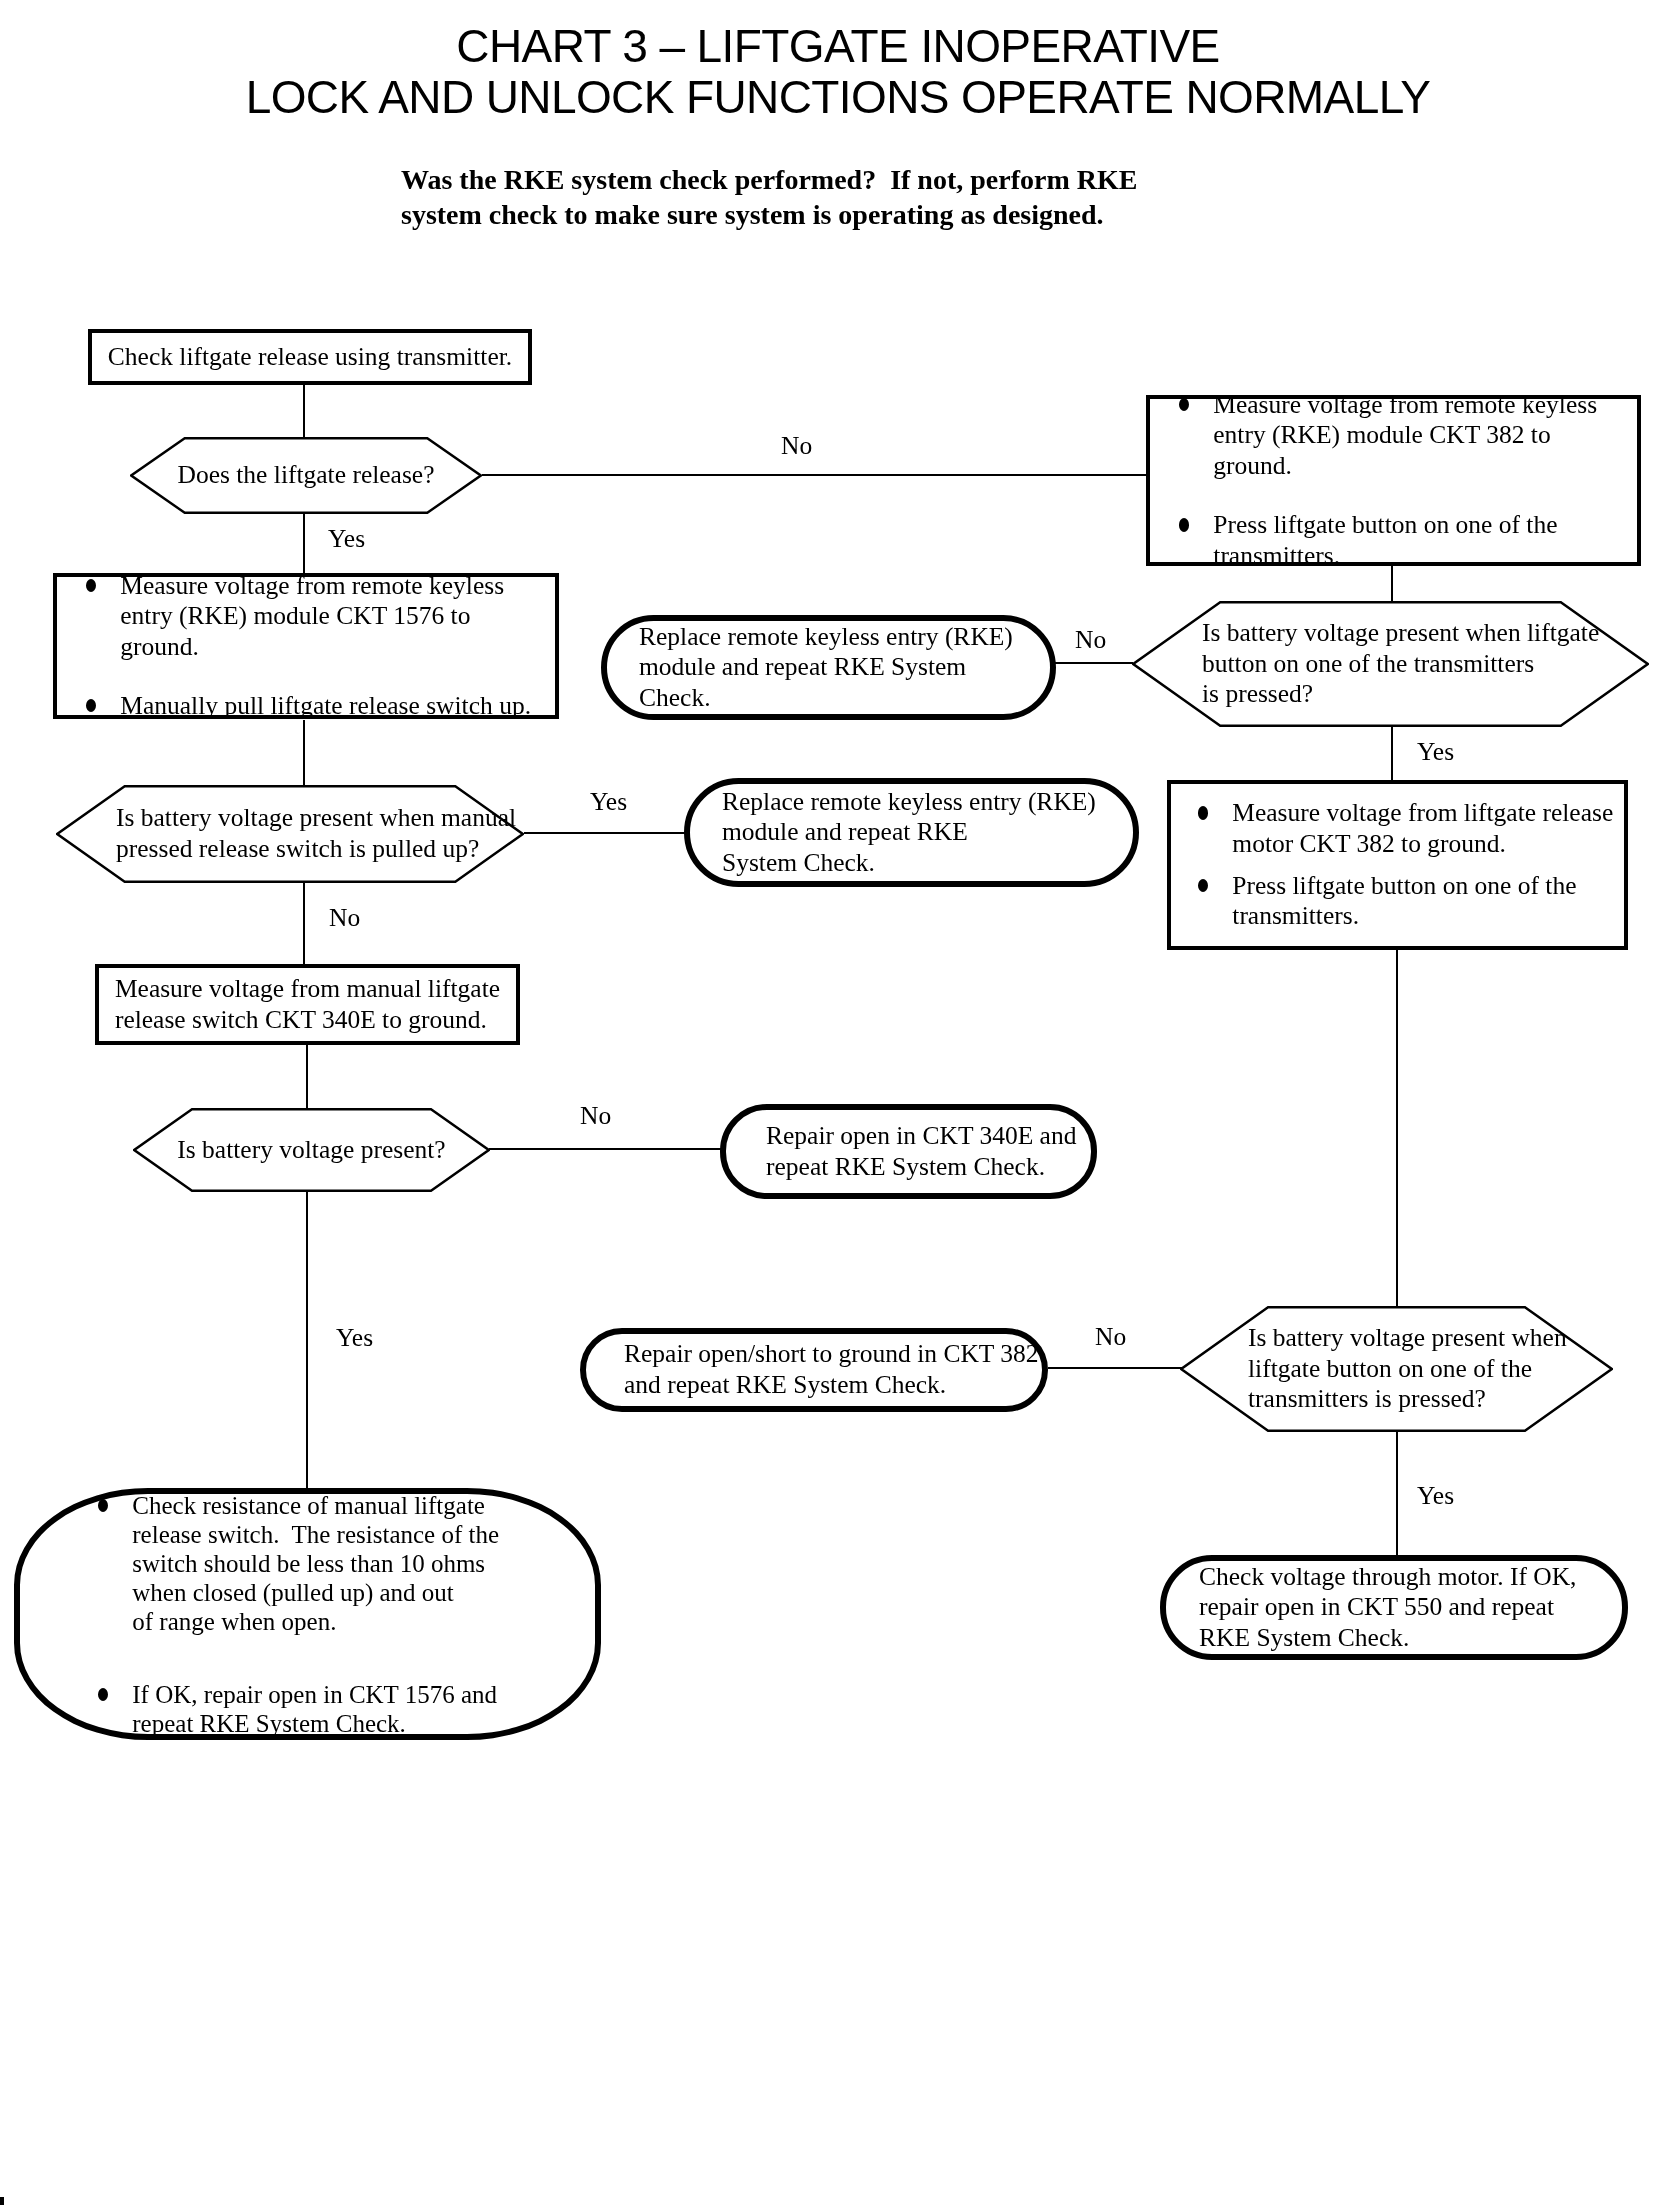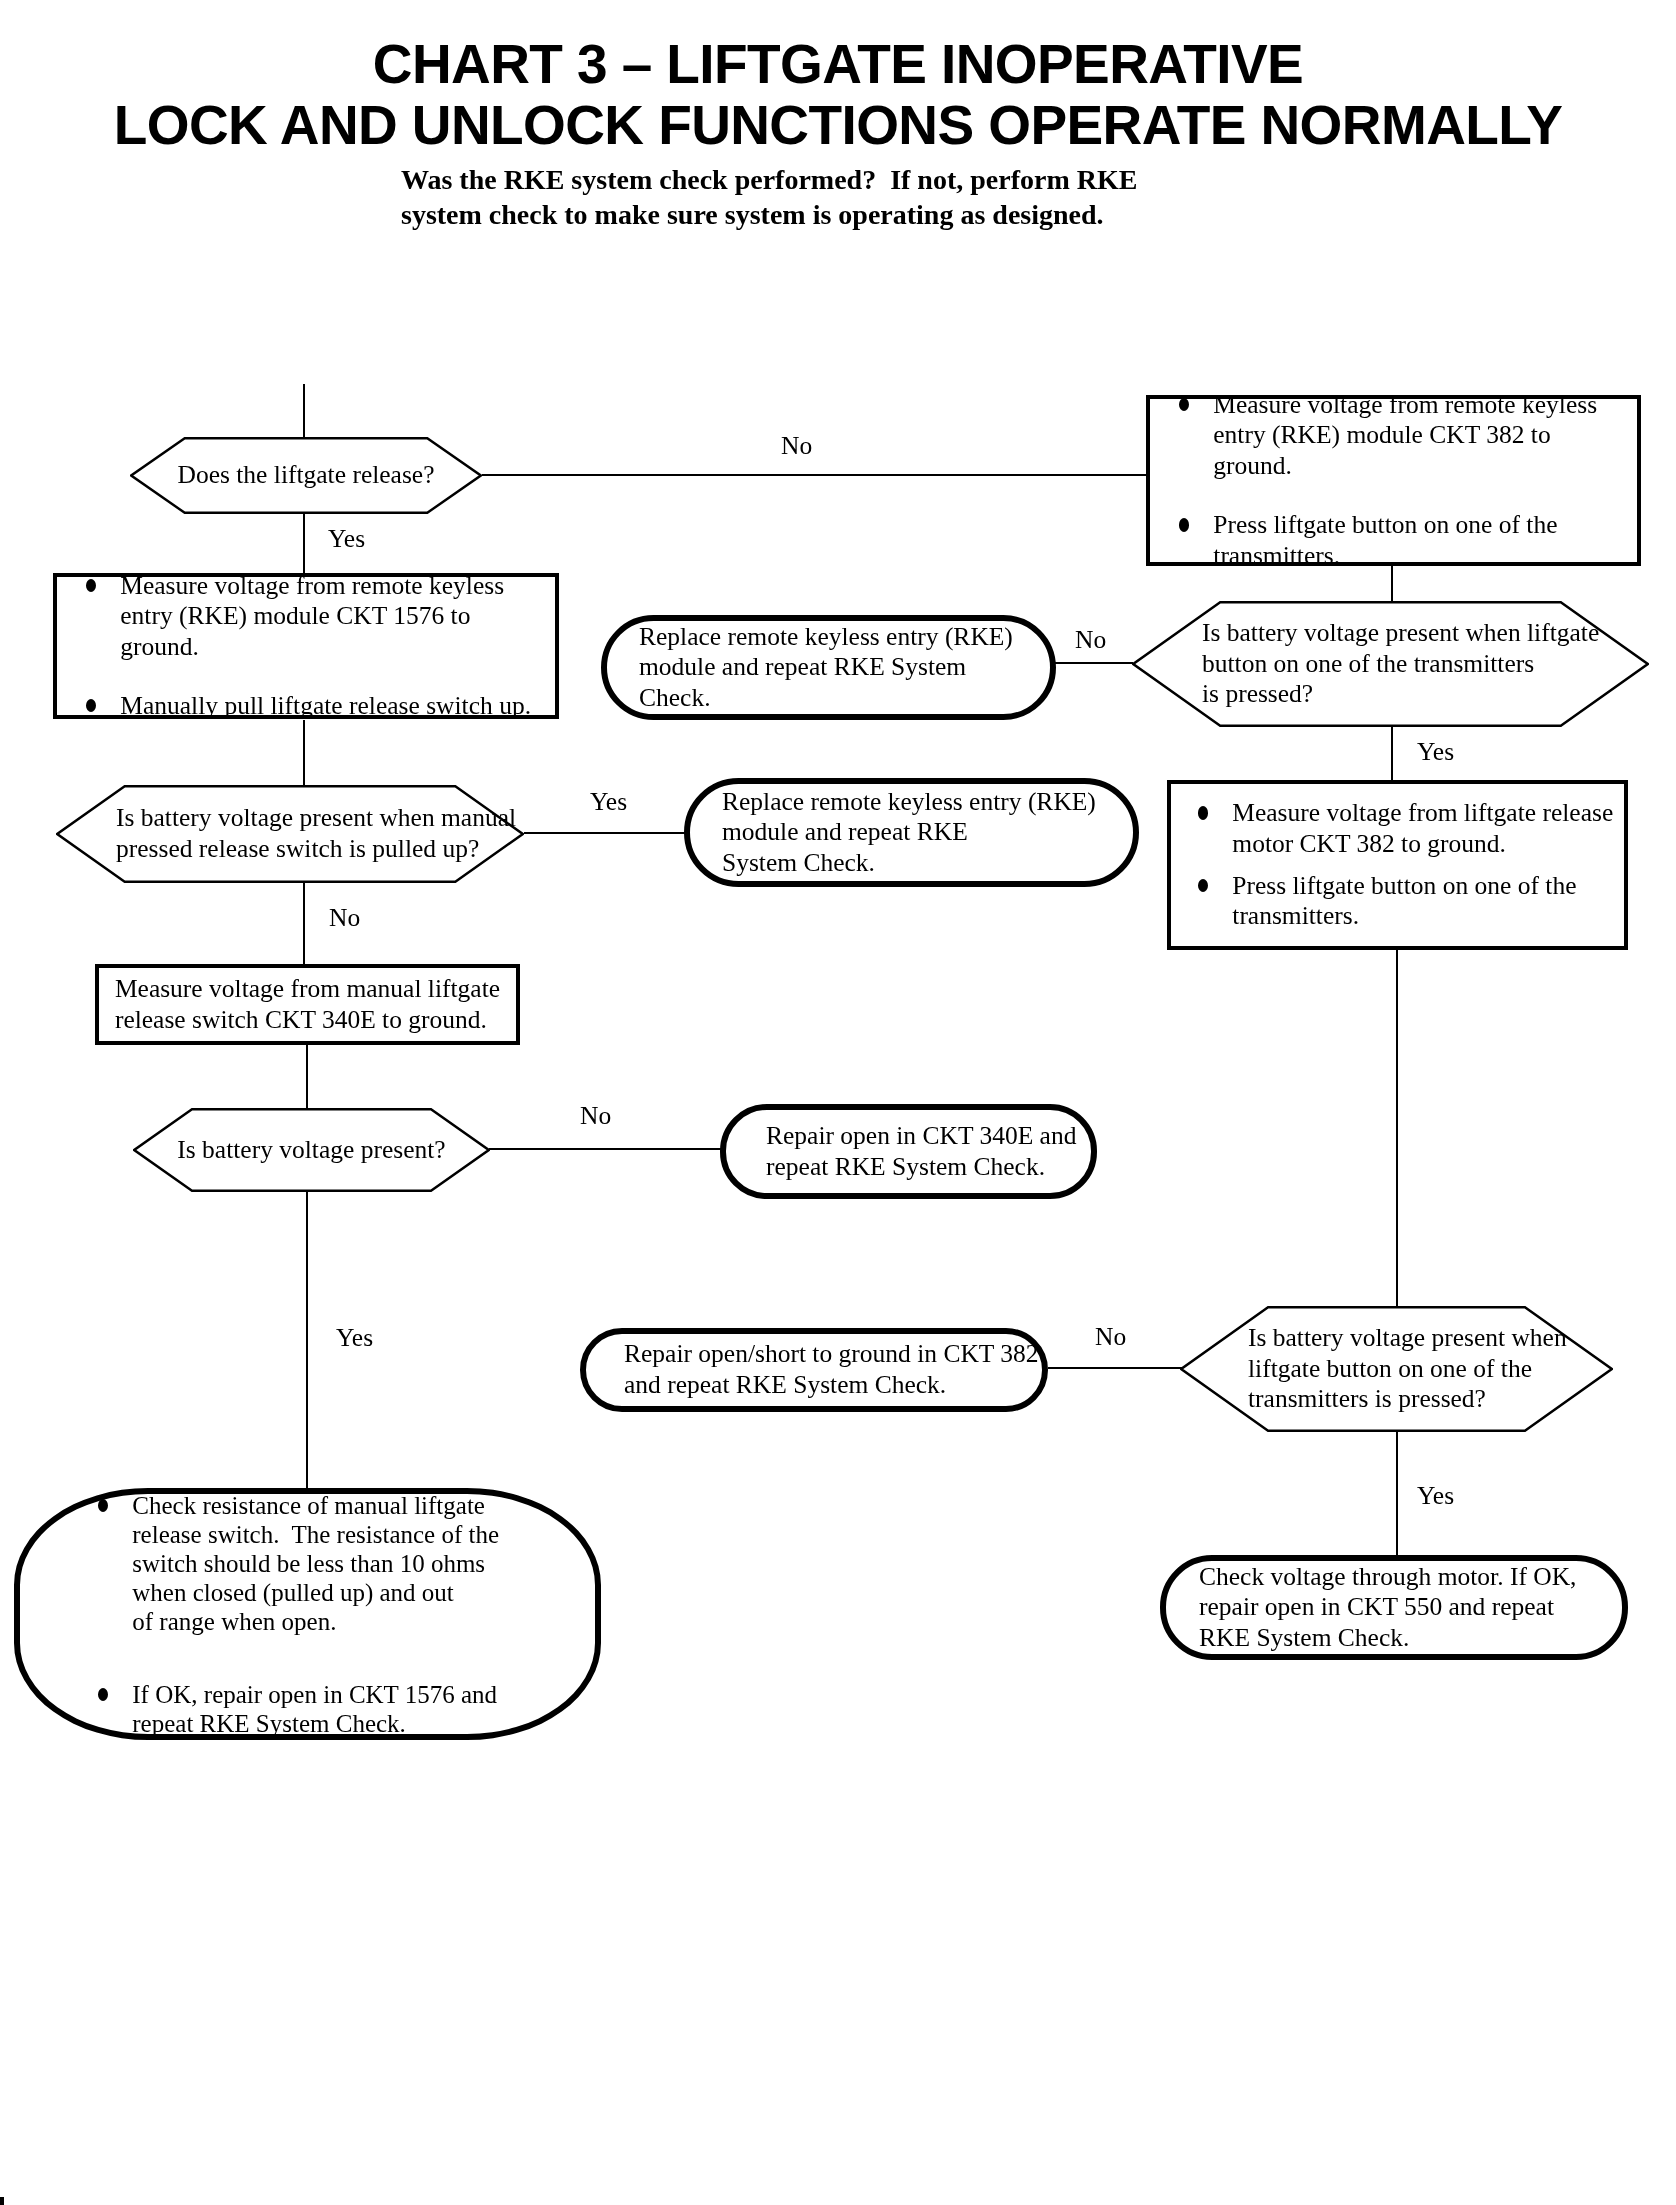--- a/index.html
+++ b/index.html
@@ -1,19 +1,19 @@
 <!DOCTYPE html>
 <html style="font-size:9.7px"><head>
 <meta charset="utf-8">
 <style>
   html,body{margin:0;padding:0;background:#fff;}
   .page{position:relative;width:1676px;height:2205px;background:#ffffff;overflow:hidden;
         font-family:"Liberation Serif", serif;color:#000;}
-  .title{position:absolute;top:34px;left:0;width:100%;text-align:center;
-         font-family:"Liberation Sans", sans-serif;font-weight:bold;font-size:55px;
+  .title{position:absolute;top:21px;left:0;width:100%;text-align:center;
+         font-family:"Liberation Sans", sans-serif;font-weight:normal;font-size:46px;
          line-height:1.10;letter-spacing:-0.6px;}
   .subtitle{position:absolute;left:401px;top:162px;font-weight:bold;font-size:28px;
             line-height:1.26;white-space:pre-wrap;}
   .node{position:absolute;box-sizing:border-box;background:#fff;}
   .rect{border:4.9px solid #000;}
   .stadium{border:6.7px solid #000;}
   .center{display:flex;align-items:center;justify-content:center;text-align:center;}
   .vcenter{display:flex;align-items:center;}
   .txt{font-size:25.5px;line-height:1.2;white-space:pre-wrap;}
   .hex{position:absolute;box-sizing:border-box;background:transparent;}
@@ -60,20 +60,23 @@
   <div class="lbl" style="left:328px;top:526px;">Yes</div>
   <div class="lbl" style="left:1075px;top:627px;">No</div>
   <div class="lbl" style="left:1417px;top:739px;">Yes</div>
   <div class="lbl" style="left:590px;top:789px;">Yes</div>
   <div class="lbl" style="left:329px;top:905px;">No</div>
   <div class="lbl" style="left:580px;top:1103px;">No</div>
   <div class="lbl" style="left:336px;top:1325px;">Yes</div>
   <div class="lbl" style="left:1095px;top:1324px;">No</div>
   <div class="lbl" style="left:1417px;top:1483px;">Yes</div>
 
+  <div class="node rect center" style="left:88px;top:329px;width:444px;height:56px;">
+    <div class="txt">Check liftgate release using transmitter.</div>
+  </div>
 
   <div class="hex" style="left:130px;top:437px;width:352px;height:77px;">
     <svg viewBox="0 0 579 127" preserveAspectRatio="none">
       <polygon points="90,2 489,2 577,63.5 489,125 90,125 2,63.5" fill="#fff" stroke="#000" stroke-width="4"></polygon>
     </svg>
     <div class="hexflex c">
         <div class="txt">Does the liftgate release?</div>
       </div>
   </div>
 

